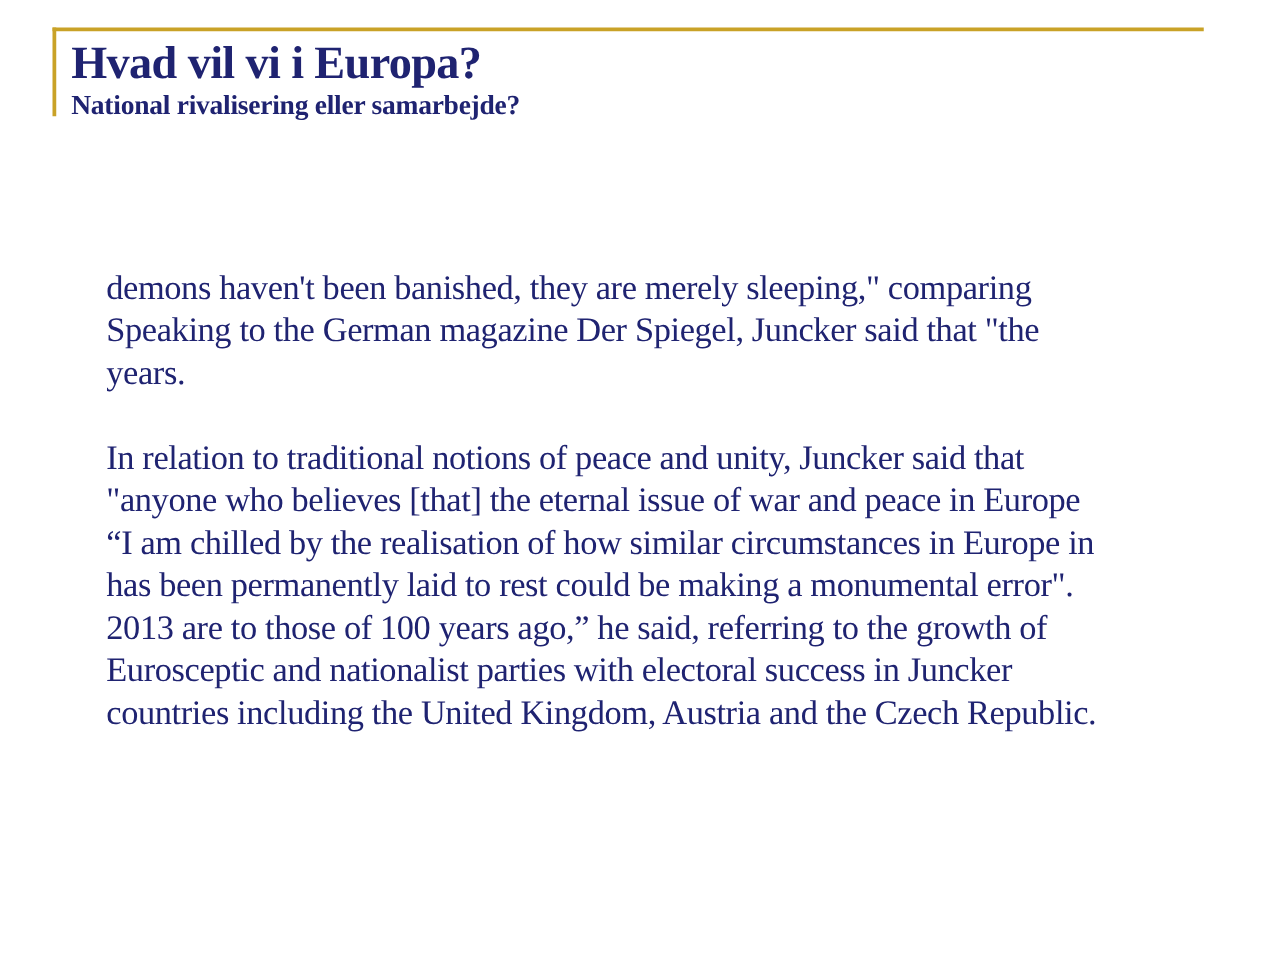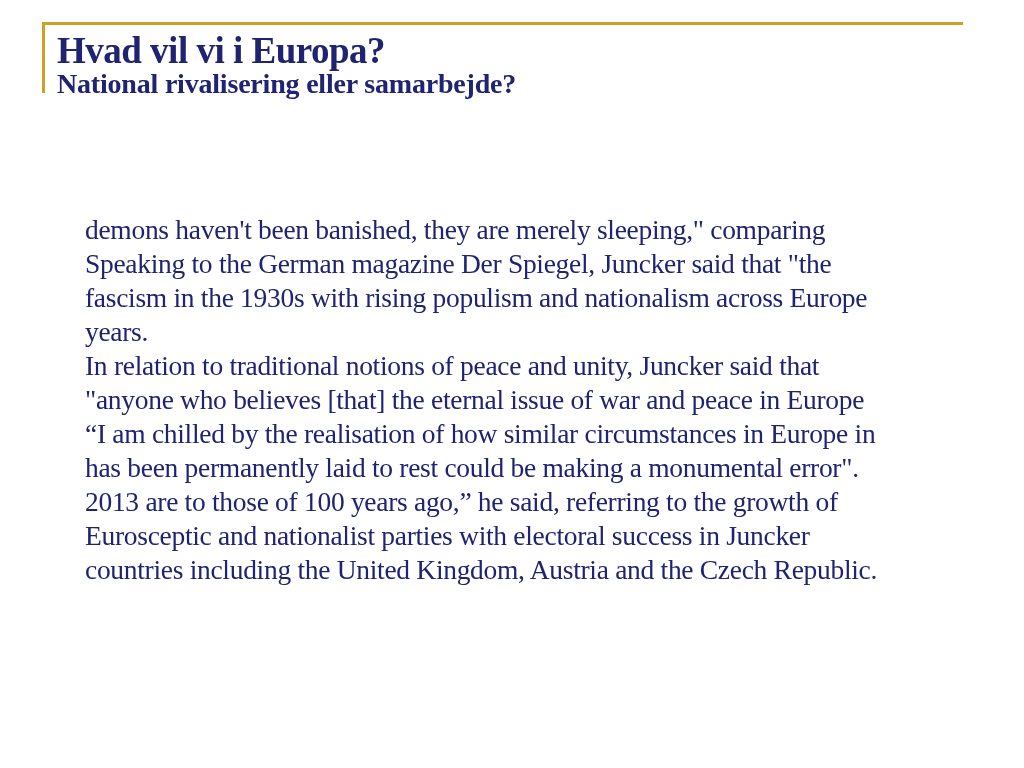--- a/index.html
+++ b/index.html
@@ -52,39 +52,40 @@
   .slide-title {
     margin: 0;
     font-size: 37px;
     line-height: 43px;
     font-weight: bold;
     letter-spacing: -0.5px;
     color: var(--navy);
   }
   .slide-subtitle {
     margin: 0;
-    font-size: 28px;
+    font-size: 22px;
     line-height: 24px;
     font-weight: bold;
     letter-spacing: -0.2px;
     color: var(--navy);
   }
   .body-text {
     position: absolute;
     left: 85px;
     top: 213px;
     width: 860px;
     color: var(--navy);
     font-size: 27.5px;
     letter-spacing: -0.3px;
   }
   .para {
     margin: 0;
   }
   .para + .para {
+    margin-top: 34px;
   }
   .line {
     display: block;
     white-space: nowrap;
     height: 34px;
     line-height: 34px;
   }
 </style>
 </head>
 <body>
@@ -96,21 +97,20 @@
 
   <header class="title-block">
     <h1 class="slide-title">Hvad vil vi i Europa?</h1>
     <h2 class="slide-subtitle">National rivalisering eller samarbejde?</h2>
   </header>
 
   <main class="body-text">
     <p class="para">
       <span class="line">demons haven't been banished, they are merely sleeping," comparing</span>
       <span class="line">Speaking to the German magazine Der Spiegel, Juncker said that "the</span>
-      <span class="line">fascism in the 1930s with rising populism and nationalism across Europe</span>
       <span class="line">years.</span>
     </p>
     <p class="para">
       <span class="line">In relation to traditional notions of peace and unity, Juncker said that</span>
       <span class="line">"anyone who believes [that] the eternal issue of war and peace in Europe</span>
       <span class="line">“I am chilled by the realisation of how similar circumstances in Europe in</span>
       <span class="line">has been permanently laid to rest could be making a monumental error".</span>
       <span class="line">2013 are to those of 100 years ago,” he said, referring to the growth of</span>
       <span class="line">Eurosceptic and nationalist parties with electoral success in Juncker</span>
       <span class="line">countries including the United Kingdom, Austria and the Czech Republic.</span>

